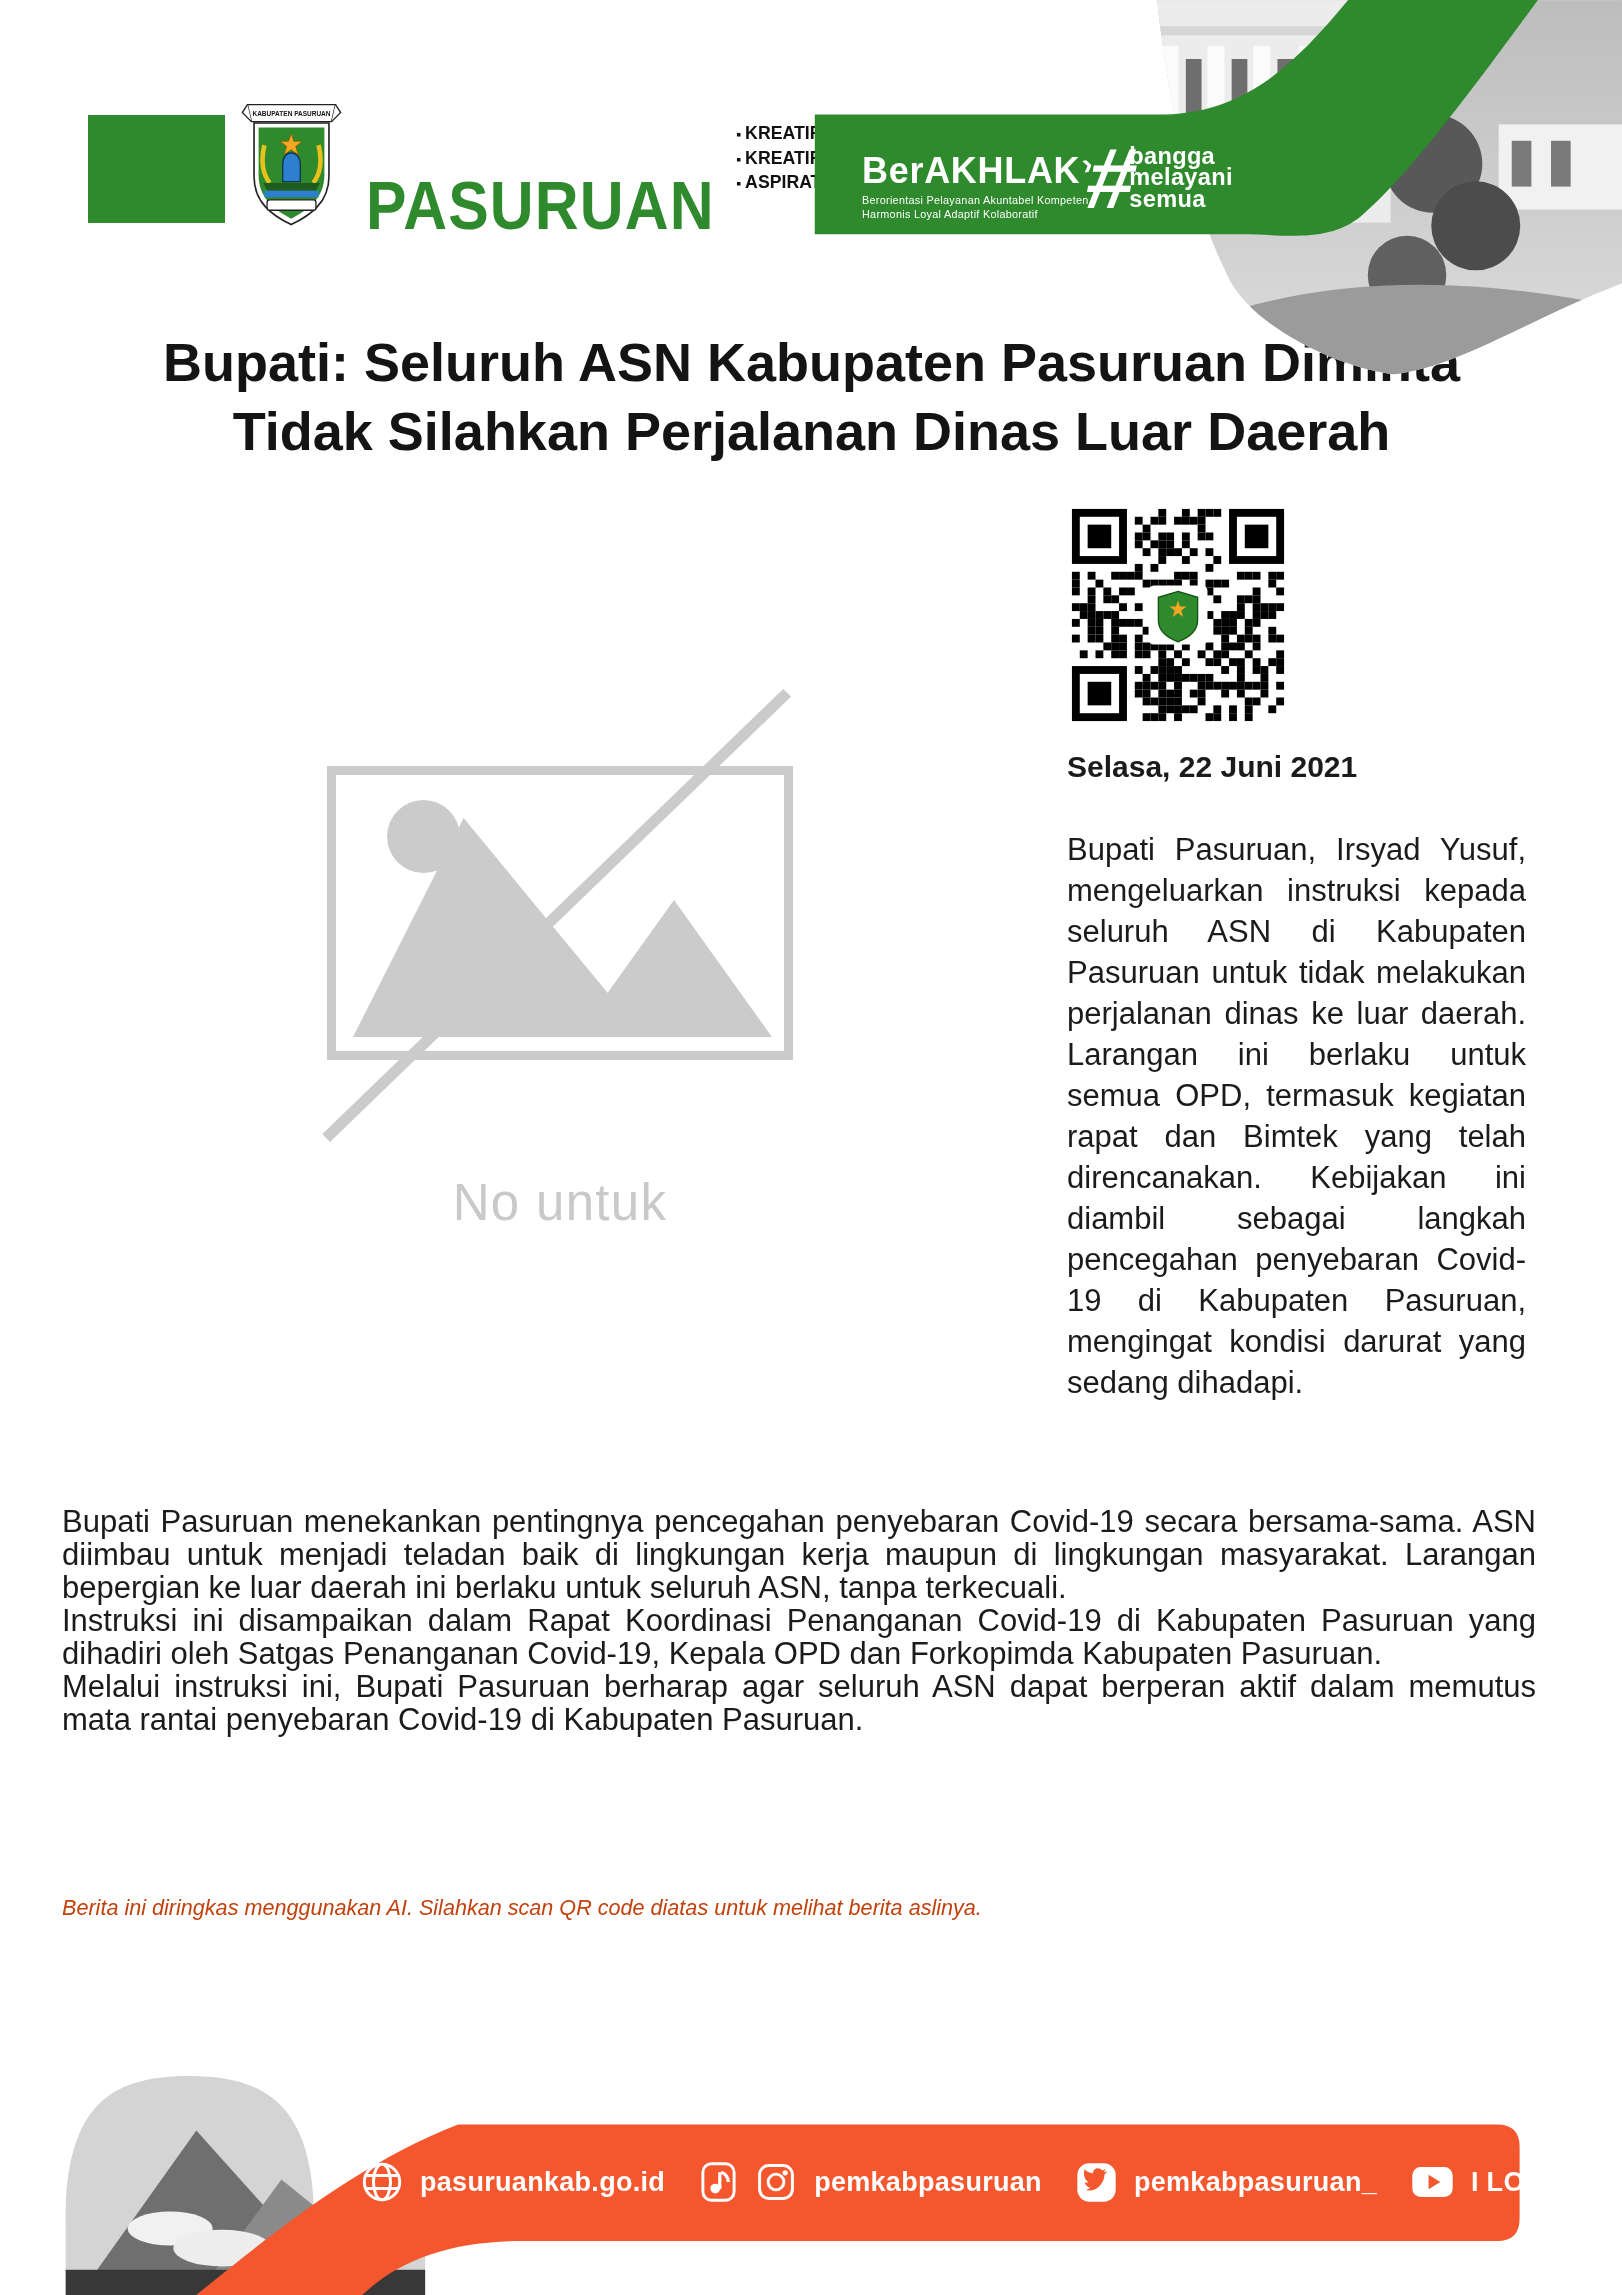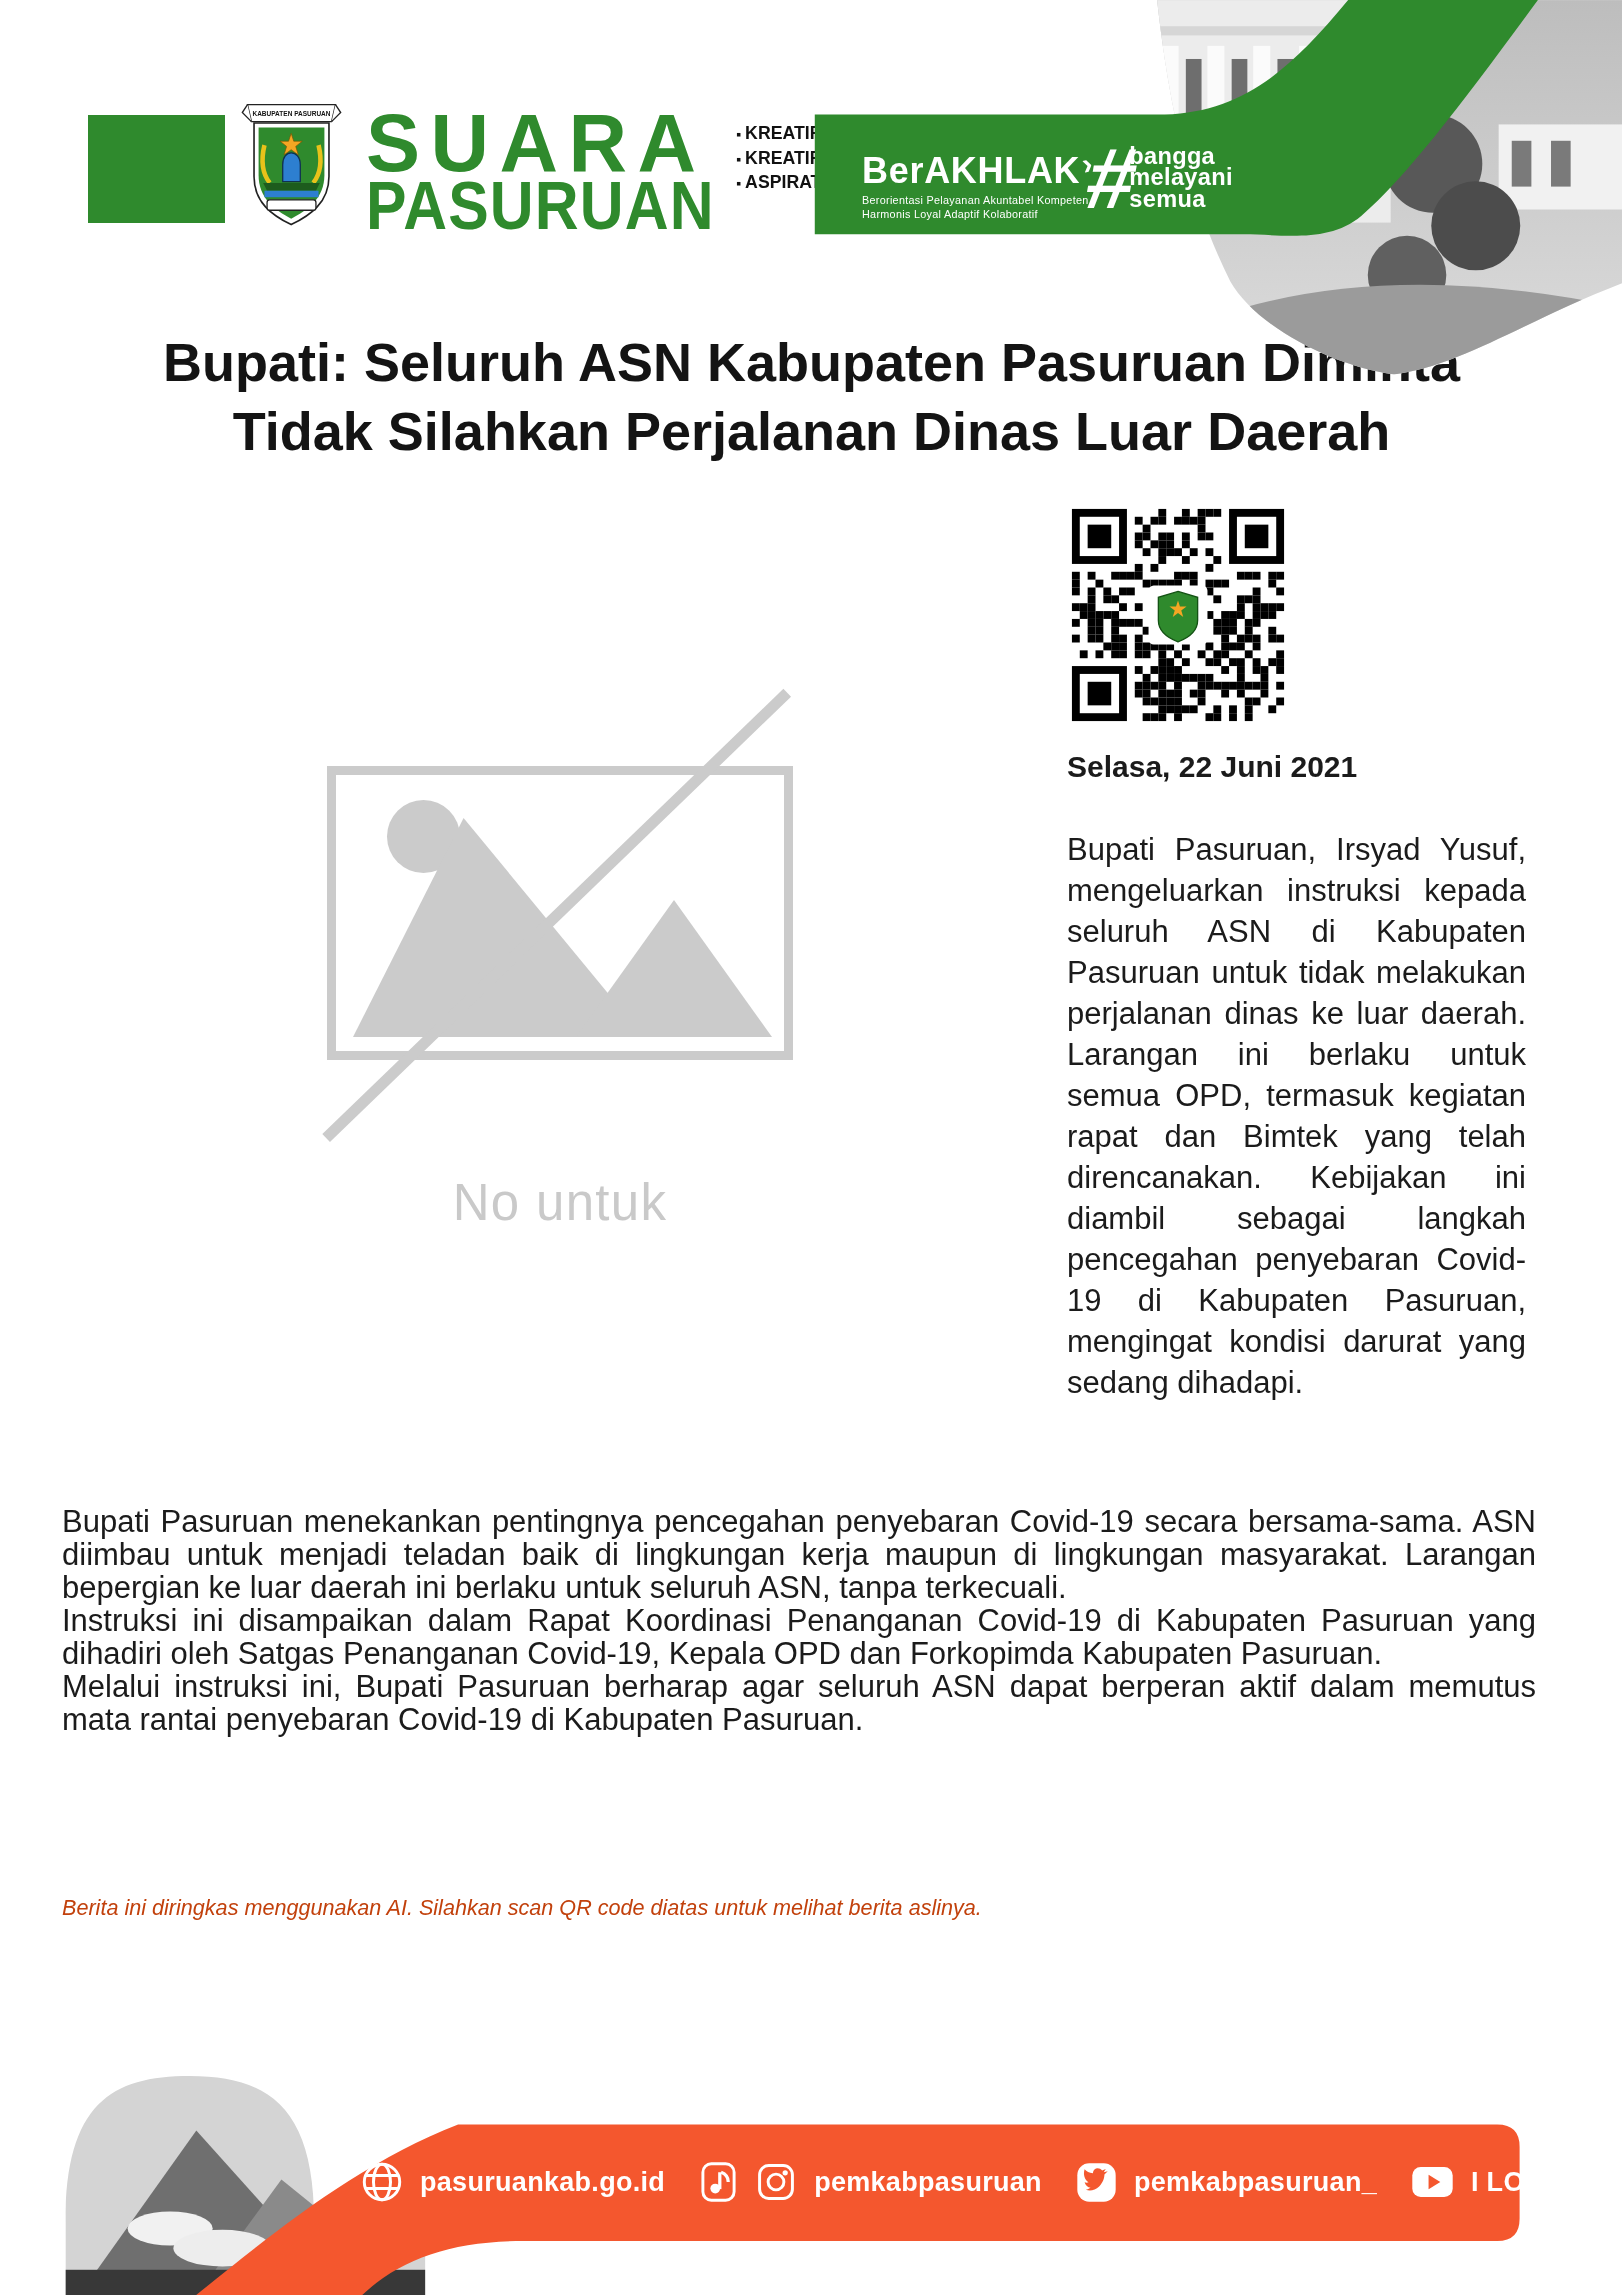--- a/index.html
+++ b/index.html
@@ -105,21 +105,20 @@
     <path d="M27,43 L128,43 L128,116 C128,152 102,170 77,183 C52,170 27,152 27,116 Z" fill="#2f8a2d"></path>
     <polygon points="77,52 81,64 94,64 84,72 88,85 77,77 66,85 70,72 60,64 73,64" fill="#f5a623" stroke="#7a5200" stroke-width="1"></polygon>
     <path d="M36,70 C30,95 34,115 44,128" stroke="#e8c21a" stroke-width="7" fill="none"></path>
     <path d="M119,70 C125,95 121,115 111,128" stroke="#e8c21a" stroke-width="7" fill="none"></path>
     <path d="M64,126 L64,100 C64,88 70,82 77,82 C84,82 91,88 91,100 L91,126 Z" fill="#2d7fd0" stroke="#10314f" stroke-width="2"></path>
     <path d="M34,128 L121,128 L115,140 L40,140 Z" fill="#1d5c1d"></path>
     <rect x="36" y="140" width="83" height="10" fill="#2d7fd0"></rect>
     <rect x="40" y="154" width="75" height="16" rx="4" fill="#fff" stroke="#222" stroke-width="2"></rect>
   </svg>
 
-  <div class="abs brand1">SUARA</div>
   <div class="abs brand2">PASURUAN</div>
 
   <div class="abs tagline">
     <div>KREATIF</div>
     <div>KREATIF</div>
     <div>ASPIRATIF</div>
   </div>
 
   <div class="abs berakhlak">
     <div class="t"><span>BerAKHLAK</span><span class="arrow">›</span></div>

